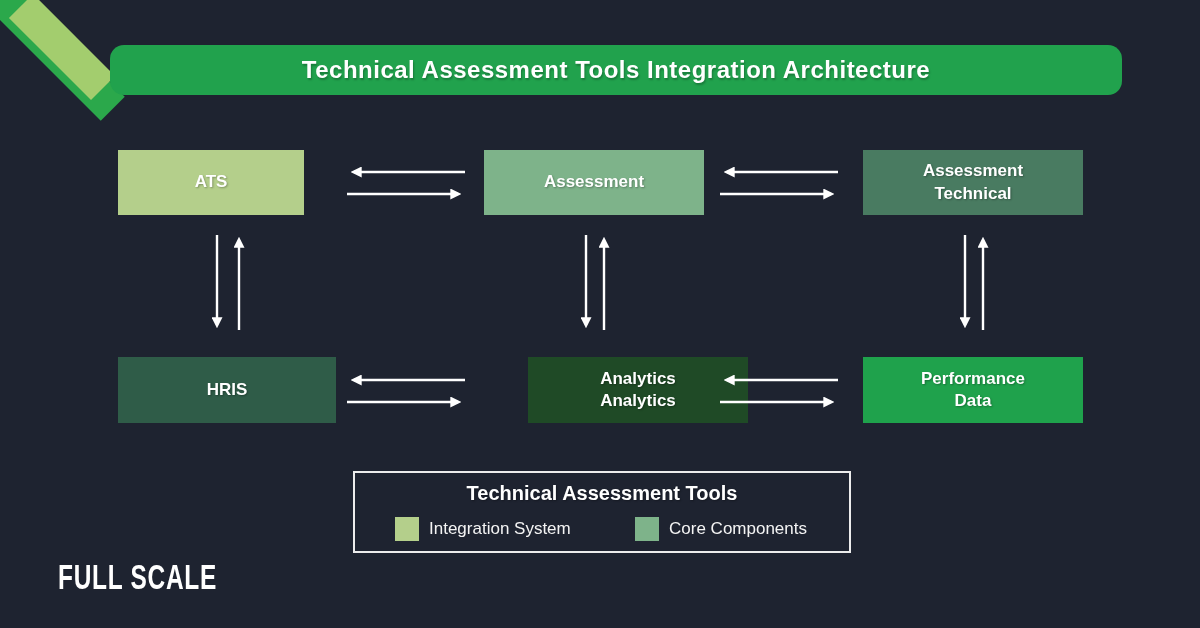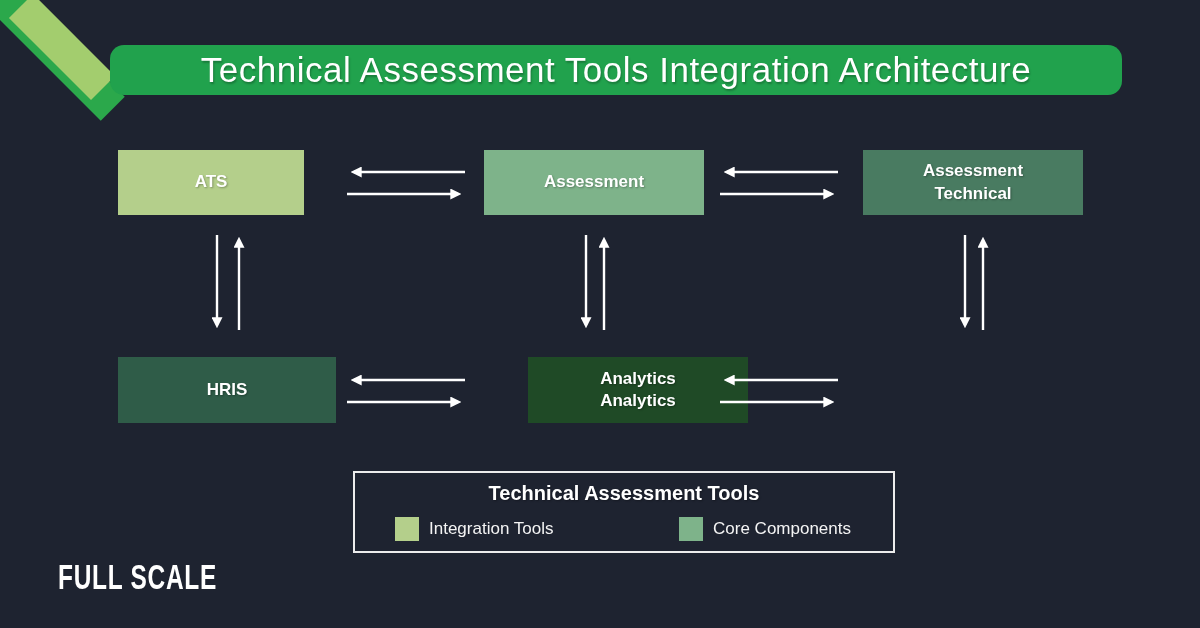--- a/index.html
+++ b/index.html
@@ -22,21 +22,21 @@
     transform: rotate(45deg);
   }
   
   .title-banner {
     position: absolute;
     left: 110px; top: 45px; width: 1012px; height: 50px;
     border-radius: 14px;
     display: flex; align-items: center; justify-content: center;
   }
   .title-banner span {
-    color: #ffffff; font-size: 35px; font-weight: normal;
+    color: #ffffff; font-size: 24px; font-weight: bold;
     letter-spacing: 0.5px;
     text-shadow: 1px 2px 2px rgba(0,0,0,0.25);
     white-space: nowrap;
   }
   
   .node {
     position: absolute;
     display: flex; flex-direction: column;
     align-items: center; justify-content: center;
     text-align: center;
@@ -48,21 +48,21 @@
   }
   
   .arrows {
     position: absolute; left: 0; top: 0;
     width: 1200px; height: 628px;
     pointer-events: none;
   }
   
   .legend {
     position: absolute;
-    left: 353px; top: 471px; width: 542px; height: 82px;
+    left: 353px; top: 471px; width: 498px; height: 82px;
     border: 2px solid #ECECEC;
     padding-top: 9px;
   }
   .legend-title {
     text-align: center;
     color: #ffffff; font-size: 20px; font-weight: bold;
     text-shadow: 1px 1px 2px rgba(0,0,0,0.3);
   }
   .legend-items {
     display: flex; justify-content: space-between;
@@ -115,20 +115,24 @@
 
   <div class="node" style="left: 118px; top: 357px; width: 218px; height: 66px; background: rgb(47, 92, 72); align-items: center;">
     <span>HRIS</span>
   </div>
 
   <div class="node" style="left: 484px; top: 357px; width: 220px; height: 66px; background: rgb(31, 74, 38); margin-left: 44px;">
     <span>Analytics</span>
     <span>Analytics</span>
   </div>
 
+  <div class="node" style="left: 863px; top: 357px; width: 220px; height: 66px; background: rgb(31, 162, 76);">
+    <span>Performance</span>
+    <span>Data</span>
+  </div>
 
   <svg class="arrows" viewBox="0 0 1200 628">
     <defs>
       <marker id="ah" viewBox="0 0 10 10" refX="7" refY="5" markerWidth="11" markerHeight="11" orient="auto" markerUnits="userSpaceOnUse">
         <path d="M0,0 L10,5 L0,10 Z" fill="#FFFFFF"></path>
       </marker>
     </defs>
     <g stroke="#FFFFFF" stroke-width="2.4">
 
       <line x1="465" y1="172" x2="354" y2="172" marker-end="url(#ah)"></line>
@@ -152,21 +156,21 @@
       <line x1="965" y1="235" x2="965" y2="325" marker-end="url(#ah)"></line>
       <line x1="983" y1="330" x2="983" y2="240" marker-end="url(#ah)"></line>
     </g>
   </svg>
 
   <div class="legend">
     <div class="legend-title">Technical Assessment Tools</div>
     <div class="legend-items">
       <div class="legend-item">
         <span class="legend-swatch" style="background: rgb(180, 207, 139);"></span>
-        <span class="lbl">Integration Tools</span>
+        <span class="lbl">Integration System</span>
       </div>
       <div class="legend-item">
         <span class="legend-swatch" style="background: rgb(126, 179, 138);"></span>
         <span class="lbl">Core Components</span>
       </div>
     </div>
   </div>
 
   <div class="logo">FULL SCALE</div>
 

